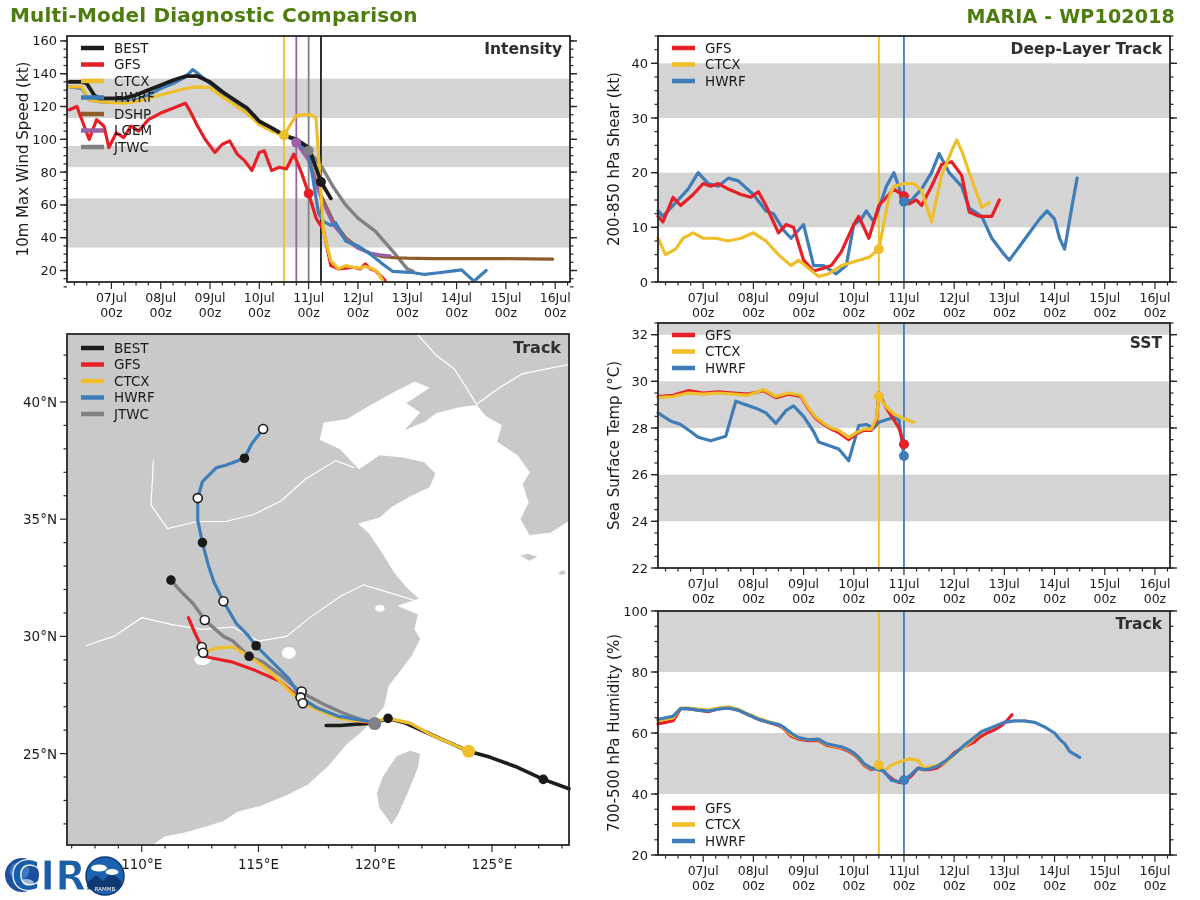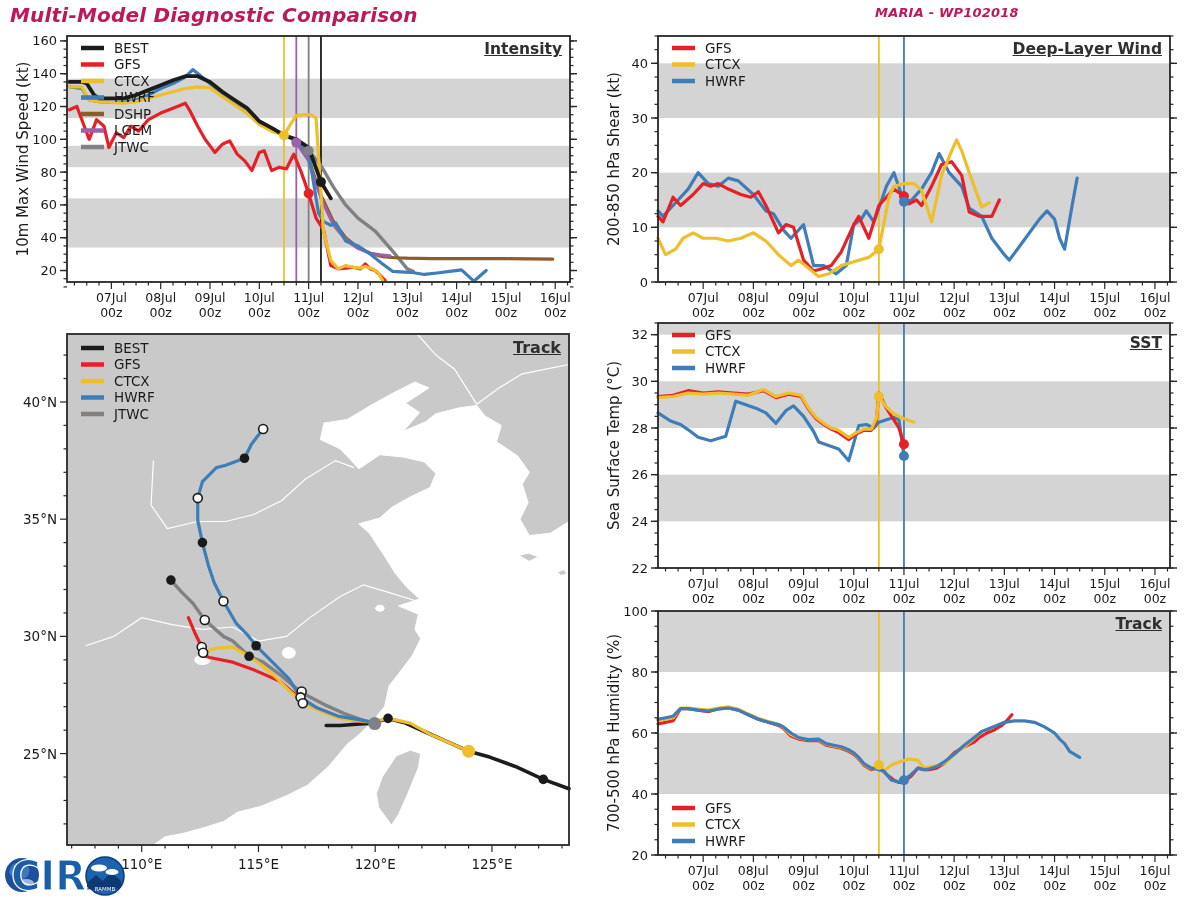--- a/index.html
+++ b/index.html
@@ -1,21 +1,21 @@
 <!DOCTYPE html>
 <html><head>
 <meta charset="utf-8">
 <style>
   html,body{margin:0;padding:0;background:#ffffff;}
   #stage{position:relative;width:1200px;height:900px;background:#ffffff;overflow:hidden;
          font-family:"DejaVu Sans","Liberation Sans",sans-serif;}
   #chart-svg{position:absolute;left:0;top:0;}
   .abs{position:absolute;}
-  .main-title{font-size:20px;font-weight:bold;color:#be185d;letter-spacing:0.2px;font-style:italic;}
-  .panel-title{font-size:15.5px;font-weight:bold;color:#2f2f2f;text-decoration:underline;}
+  .main-title{font-size:20px;font-weight:bold;color:#4d7c0f;letter-spacing:0.2px;}
+  .panel-title{font-size:15.5px;font-weight:bold;color:#2f2f2f;}
   .ylab{font-size:15px;color:#1a1a1a;transform:rotate(-90deg);transform-origin:0 0;text-align:center;}
   #logo-wrap{position:absolute;left:2px;top:845px;width:130px;height:55px;}
 </style>
 </head>
 <body>
 <div id="stage">
 
 <svg id="chart-svg" width="1200" height="900">
       <g>
         <rect x="67" y="198.36" width="503" height="49.19999999999999" fill="#d4d4d4"></rect>
@@ -709,24 +709,24 @@
           <text x="114" y="385.5" font-size="13.5" fill="#1a1a1a" text-anchor="start" font-family="DejaVu Sans, sans-serif" font-weight="normal">CTCX</text>
           <line x1="81" y1="397.5" x2="104" y2="397.5" stroke="#3e7db8" stroke-width="4.5"></line>
           <text x="114" y="402" font-size="13.5" fill="#1a1a1a" text-anchor="start" font-family="DejaVu Sans, sans-serif" font-weight="normal">HWRF</text>
           <line x1="81" y1="414" x2="104" y2="414" stroke="#7f8184" stroke-width="4.5"></line>
           <text x="114" y="418.5" font-size="13.5" fill="#1a1a1a" text-anchor="start" font-family="DejaVu Sans, sans-serif" font-weight="normal">JTWC</text>
         </g>
       </g>
     </svg>
 
 <div class="abs main-title" style="left:10px;top:3px;">Multi-Model Diagnostic Comparison</div>
-<div class="abs main-title" style="left:875px;top:5px;width:300px;font-size:13px;">MARIA - WP102018</div>
+<div class="abs main-title" style="left:875px;top:5px;width:300px;text-align:right;font-size:19px;">MARIA - WP102018</div>
 
 <div class="abs panel-title" style="left:370px;top:40px;width:192px;text-align:right;">Intensity</div>
-<div class="abs panel-title" style="left:880px;top:40px;width:282px;text-align:right;">Deep-Layer Wind</div>
+<div class="abs panel-title" style="left:880px;top:40px;width:282px;text-align:right;">Deep-Layer Track</div>
 <div class="abs panel-title" style="left:980px;top:334px;width:182px;text-align:right;">SST</div>
 <div class="abs panel-title" style="left:930px;top:615px;width:232px;text-align:right;">Track</div>
 <div class="abs panel-title" style="left:369px;top:338px;width:192px;text-align:right;font-size:16px;">Track</div>
 
 <div class="abs ylab" style="left:14px;top:282px;width:246px;">10m Max Wind Speed (kt)</div>
 <div class="abs ylab" style="left:605px;top:282px;width:246px;">200-850 hPa Shear (kt)</div>
 <div class="abs ylab" style="left:605px;top:568px;width:245px;">Sea Surface Temp (°C)</div>
 <div class="abs ylab" style="left:605px;top:855px;width:244px;">700-500 hPa Humidity (%)</div>
 
 <div id="logo-wrap">

